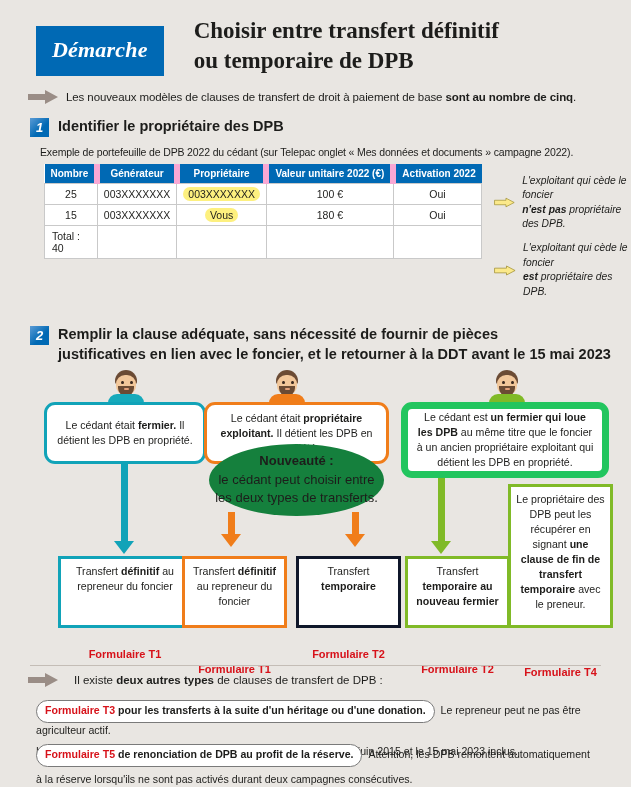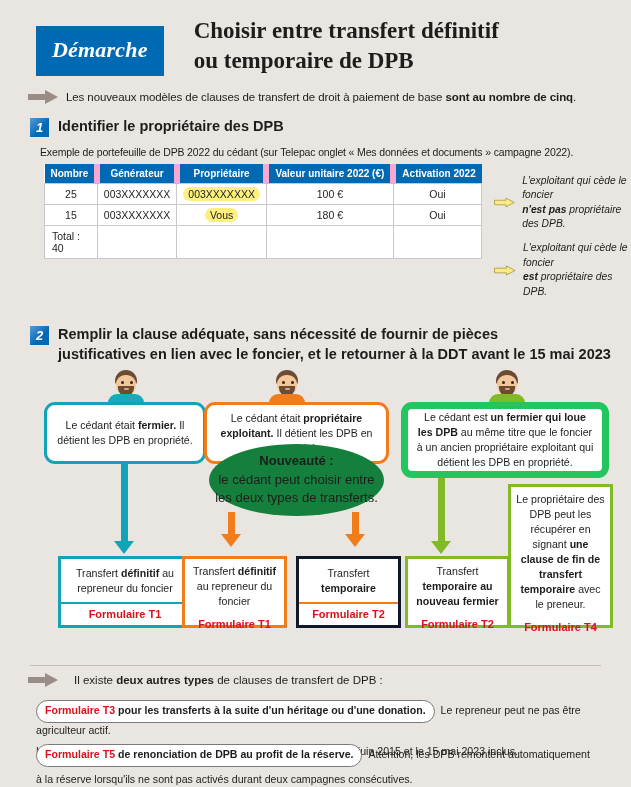--- a/index.html
+++ b/index.html
@@ -101,20 +101,21 @@
   .outbox { position: absolute; background: #fff; display:flex; flex-direction: column; }
   .outbox .ob-top {
     flex: 1; display: flex; align-items: center; justify-content: center;
     text-align: center; font-size: 10.6px; line-height: 1.42; padding: 5px 5px;
   }
   .outbox .ob-top b { font-weight: bold; }
   .outbox .ob-sep { height: 2px; }
   .outbox .ob-form {
     text-align: center; font-size: 11px; font-weight: bold; color: #d7121a;
     padding: 4px 2px 5px 2px;
+    margin-top: 45px;
   }
 
   .vline { position: absolute; }
   .tri { position: absolute; width: 0; height: 0; }
 
   
   .sep-line { position:absolute; left:30px; right:30px; height:1px; background:#c4bdb6; }
   .foot-row { display:flex; align-items:center; padding-left:28px; }
   .foot-text { font-size: 11.5px; margin-left: 8px; }
   .foot-text b { font-weight: bold; }

